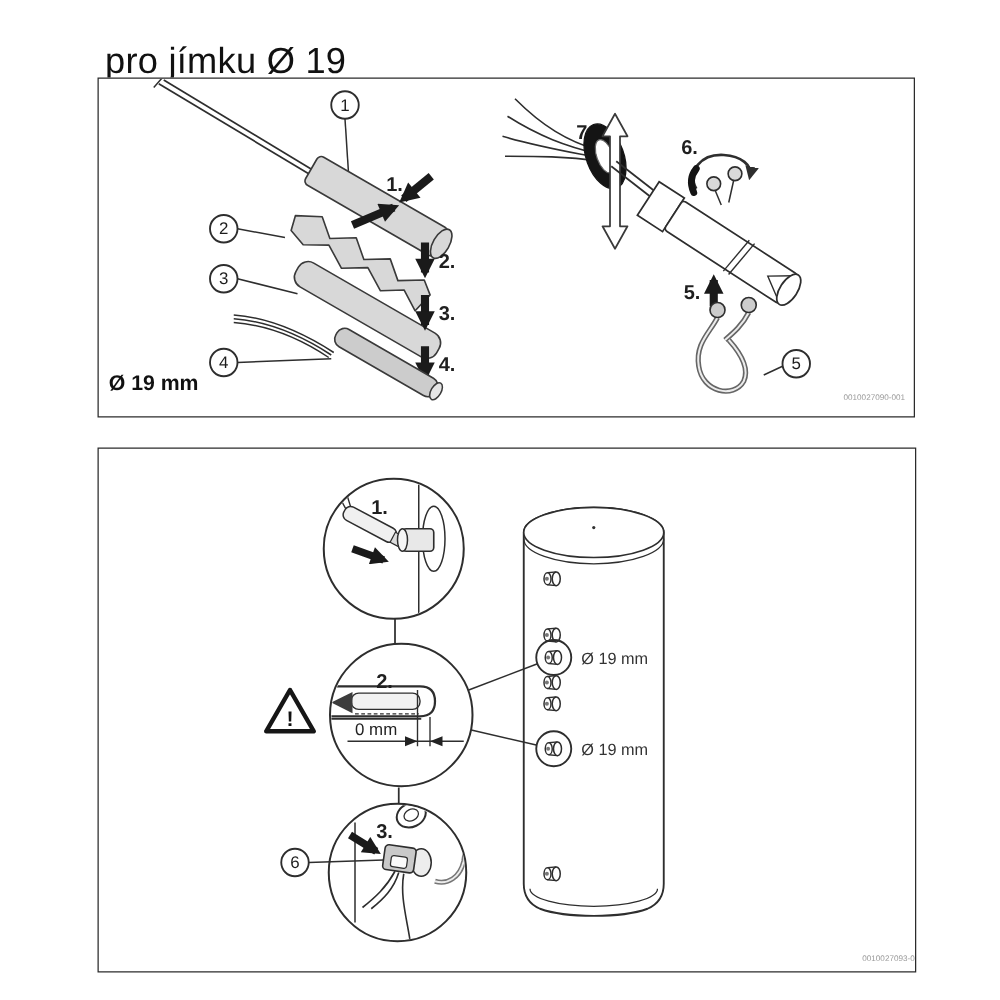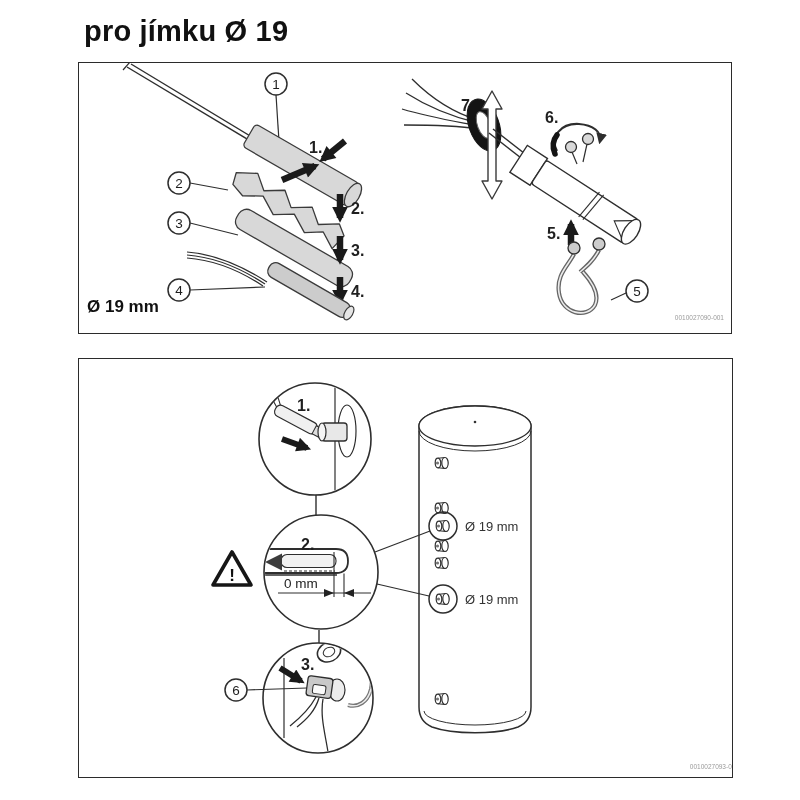--- a/index.html
+++ b/index.html
@@ -1,17 +1,17 @@
 <!DOCTYPE html>
 <html><head>
 <meta charset="utf-8">
 <style>
   html,body{margin:0;padding:0;background:#ffffff;}
   body{width:800px;height:800px;position:relative;font-family:"Liberation Sans",sans-serif;}
-  .page-title{position:absolute;left:84px;top:15px;font-size:29px;font-weight:700;color:#111;letter-spacing:.2px;}
+  .page-title{position:absolute;left:84px;top:33px;font-size:29px;font-weight:400;color:#111;letter-spacing:.2px;}
   .panel{position:absolute;border:1.6px solid #2b2b2b;background:#fff;box-sizing:content-box;}
   #panel-top{left:78px;top:62px;width:652px;height:270px;}
   #panel-bottom{left:78px;top:358px;width:653px;height:418px;}
   svg{display:block;}
   svg line,svg path,svg rect,svg ellipse,svg circle,svg polygon{vector-effect:none;}
   .ln{stroke:#2e2e2e;fill:none;}
   .t-step{font:bold 16px "Liberation Sans",sans-serif;fill:#1f1f1f;}
   .t-callout{font:13.5px "Liberation Sans",sans-serif;fill:#1d1d1d;text-anchor:middle;}
   .t-dia-bold{font:bold 17px "Liberation Sans",sans-serif;fill:#111;}
   .t-dia{font:13px "Liberation Sans",sans-serif;fill:#333;}

